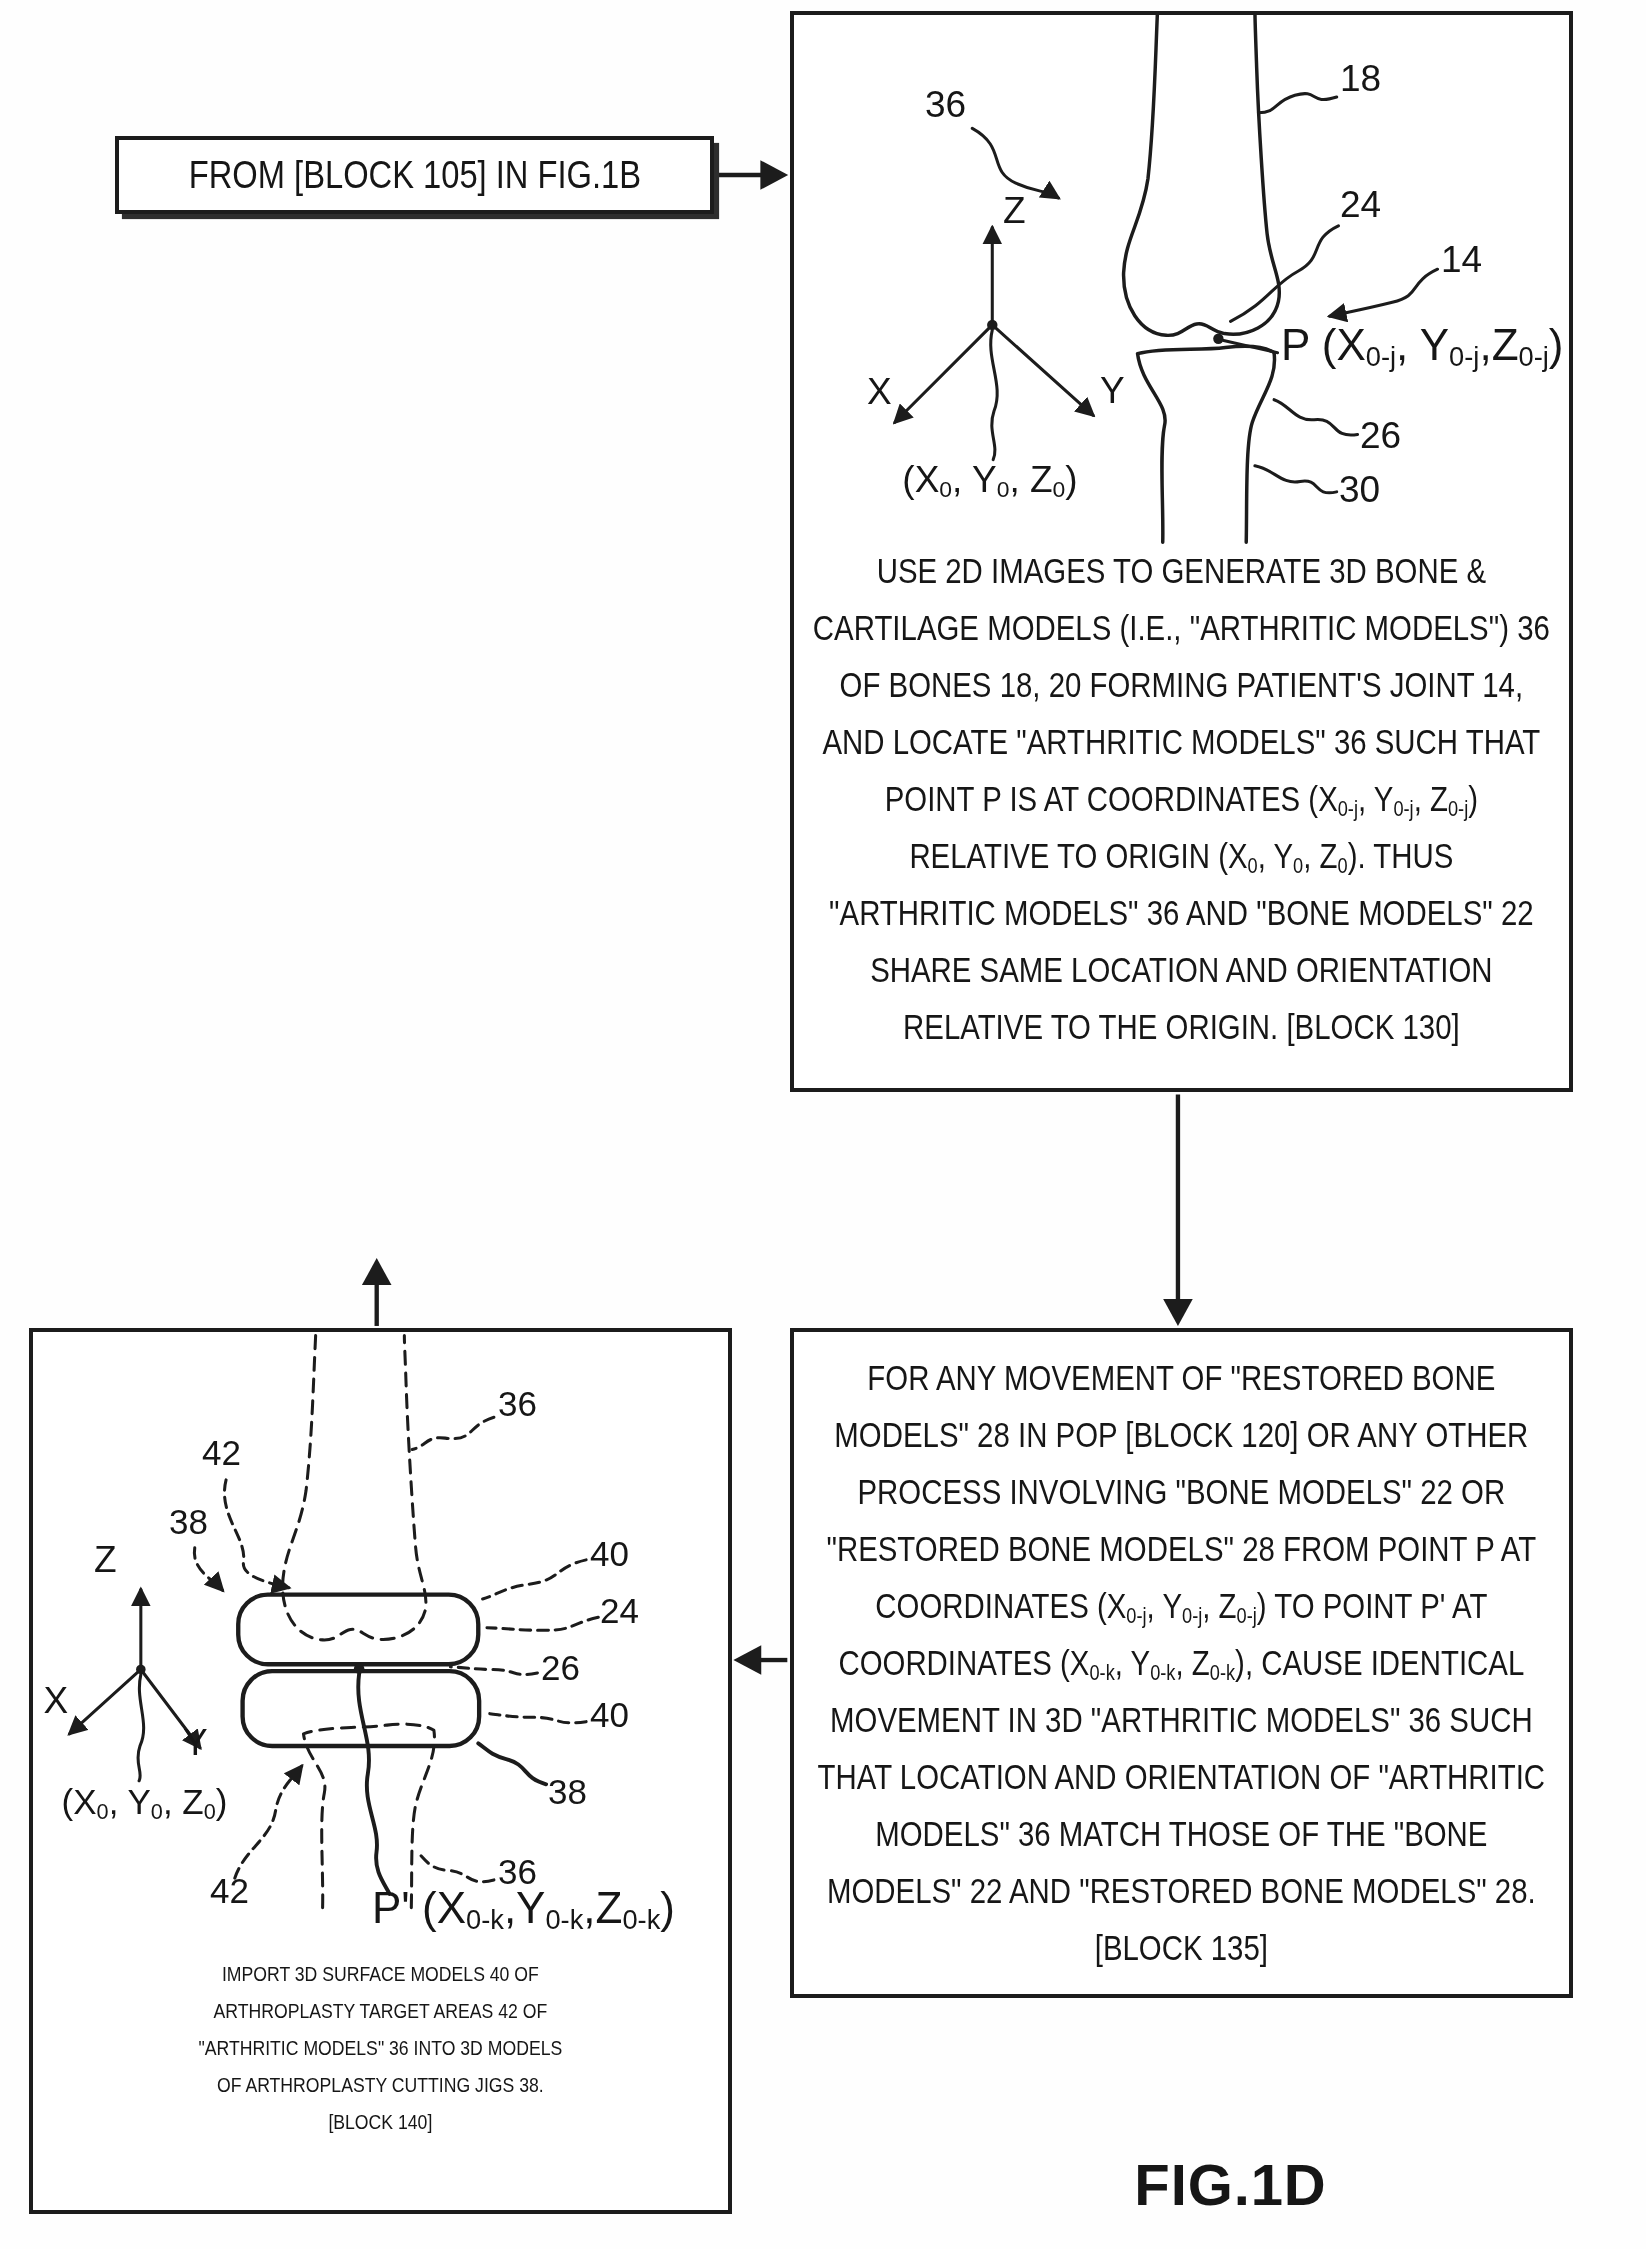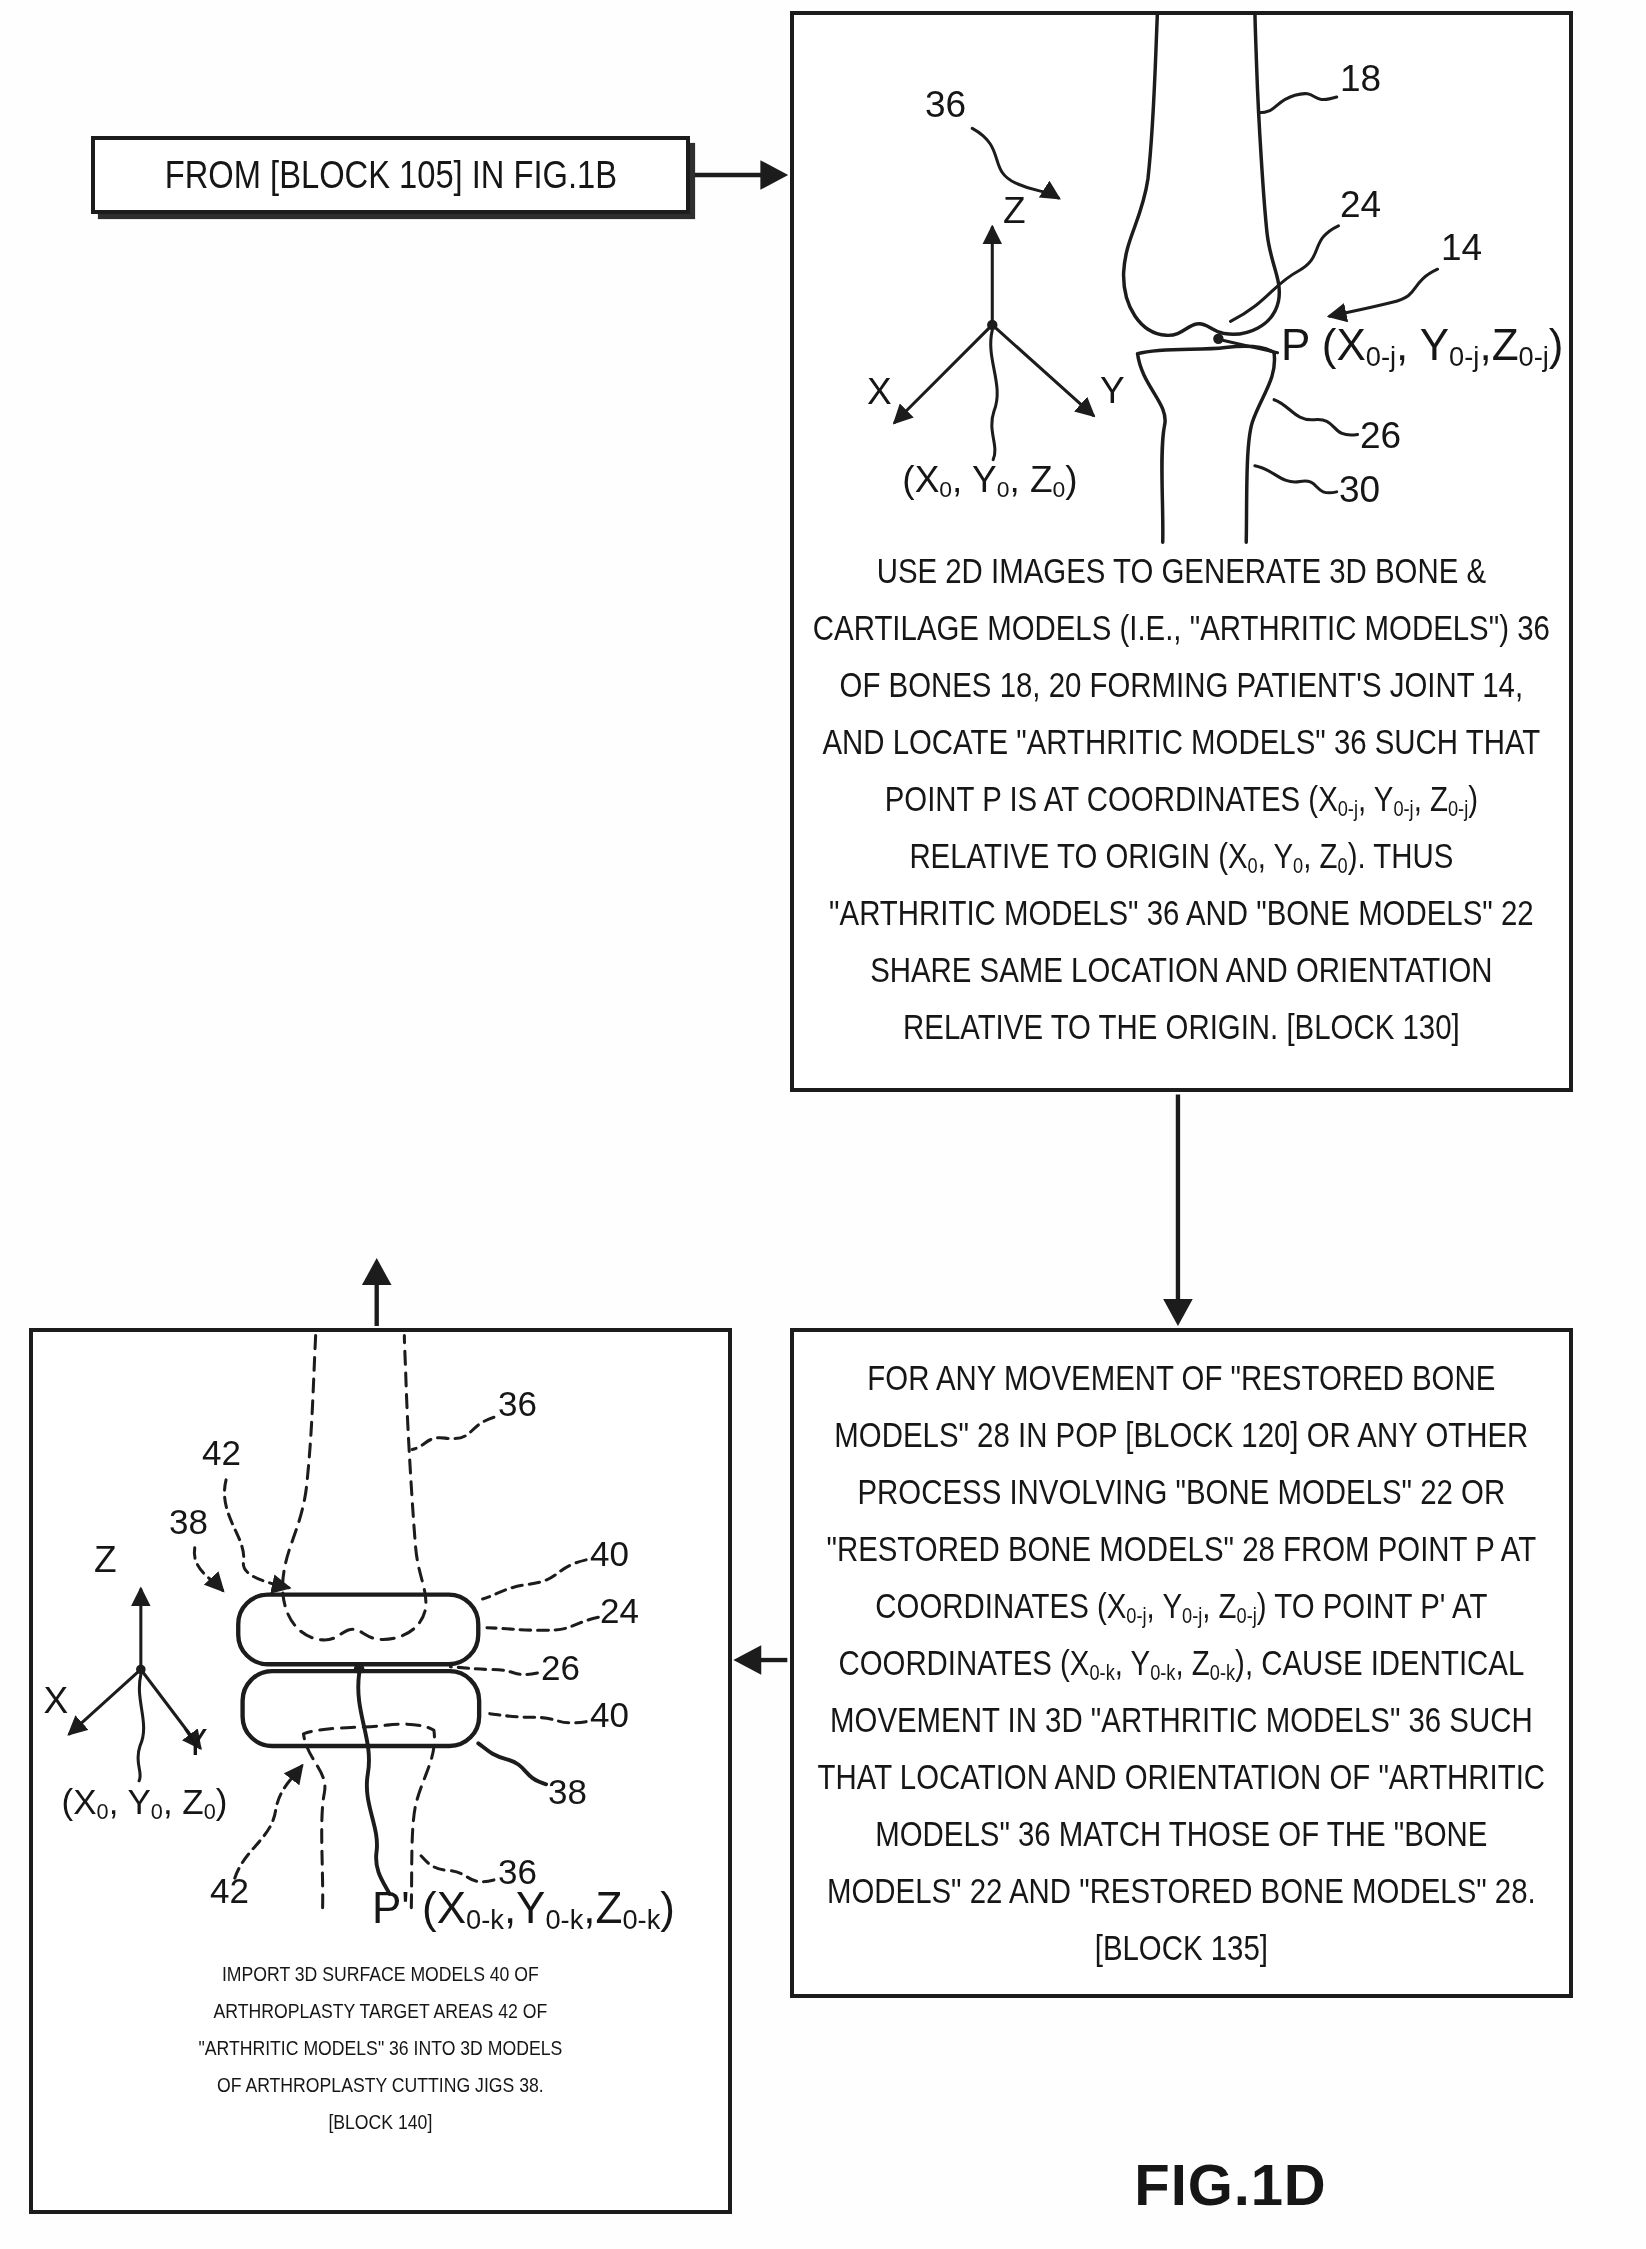--- a/index.html
+++ b/index.html
@@ -7,21 +7,21 @@
   .canvas {
     position: relative; width: 1646px; height: 2250px;
     background: #fefefe; overflow: hidden;
     font-family: "Liberation Sans", "DejaVu Sans", sans-serif;
     color: #161616;
   }
   .connectors { position: absolute; left: 0; top: 0; pointer-events: none; }
   .box { position: absolute; border: 4.4px solid #1c1c1c; background: #fff; }
   .pill { display: flex; align-items: center; justify-content: center; font-size: 38px; }
   .cx { transform: scaleX(0.86); white-space: nowrap; }
-  .shadowed { box-shadow: 6px 6px 0 -0.9px #2e2e2e; }
+  .shadowed { box-shadow: 6px 6px 0 -0.9px #2e2e2e; margin-left: 24px; }
   .diagram { position: absolute; left: 0; top: 0; overflow: hidden; }
   .ref { position: absolute; font-size: 37px; line-height: 1; white-space: nowrap; }
   .ref.sm { font-size: 35px; }
   .axis-lab { position: absolute; font-size: 37px; line-height: 1; }
   .origin-lab { position: absolute; text-align: center; font-size: 37px; line-height: 1.1; white-space: nowrap; }
   .pt-lab { position: absolute; font-size: 44px; line-height: 1.1; white-space: nowrap; }
   .body-text { position: absolute; left: 0; right: 0; text-align: center; }
   .condense { width: 119%; transform: scaleX(0.84); transform-origin: 0 0; text-align: center; }
   #block130 .body-text { top: 527px; font-size: 35px; line-height: 57px; }
   #block135 .body-text { top: 17.4px; font-size: 35px; line-height: 57px; }
@@ -83,21 +83,21 @@
     </svg>
 
     <span class="axis-lab" style="left:209px; top:177px;">Z</span>
     <span class="axis-lab" style="left:73px; top:358px;">X</span>
     <span class="axis-lab" style="left:306px; top:357px;">Y</span>
     <span class="origin-lab" style="left:83px; top:445px; width:226px;">(X<sub>0</sub>, Y<sub>0</sub>, Z<sub>0</sub>)</span>
 
     <span class="ref" style="left:131px; top:71px;">36</span>
     <span class="ref" style="left:546px; top:45px;">18</span>
     <span class="ref" style="left:546px; top:171px;">24</span>
-    <span class="ref" style="left:647px; top:214px;">14</span>
+    <span class="ref" style="left:647px; top:226px;">14</span>
     <span class="ref" style="left:566px; top:402px;">26</span>
     <span class="ref" style="left:545px; top:456px;">30</span>
     <span class="pt-lab" style="left:487px; top:306px;">P (X<sub>0-j</sub>, Y<sub>0-j</sub>,Z<sub>0-j</sub>)</span>
 
     <div class="body-text">
       <div class="condense">USE 2D IMAGES TO GENERATE 3D BONE &amp;<br>CARTILAGE MODELS (I.E., "ARTHRITIC MODELS") 36<br>OF BONES 18, 20 FORMING PATIENT'S JOINT 14,<br>AND LOCATE "ARTHRITIC MODELS" 36 SUCH THAT<br>POINT P IS AT COORDINATES (X<sub>0-j</sub>, Y<sub>0-j</sub>, Z<sub>0-j</sub>)<br>RELATIVE TO ORIGIN (X<sub>0</sub>, Y<sub>0</sub>, Z<sub>0</sub>). THUS<br>"ARTHRITIC MODELS" 36 AND "BONE MODELS" 22<br>SHARE SAME LOCATION AND ORIENTATION<br>RELATIVE TO THE ORIGIN. [BLOCK 130]</div>
     </div>
   </div>
 
   <div class="box" id="block135" style="left:790px; top:1328px; width:783px; height:670px;">

